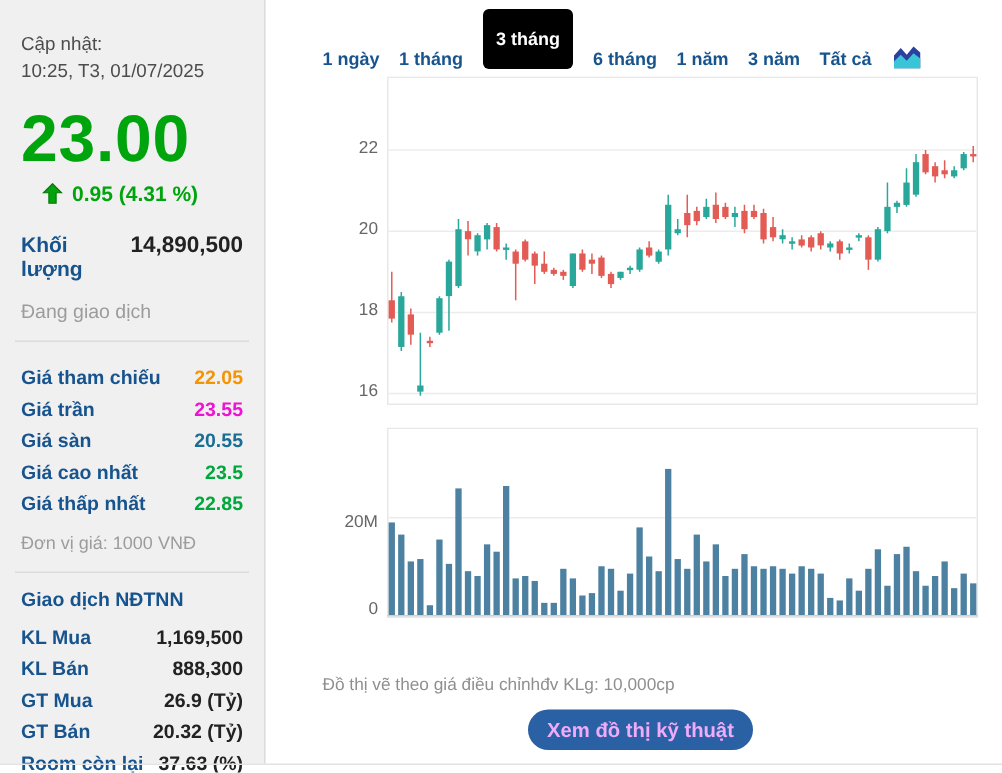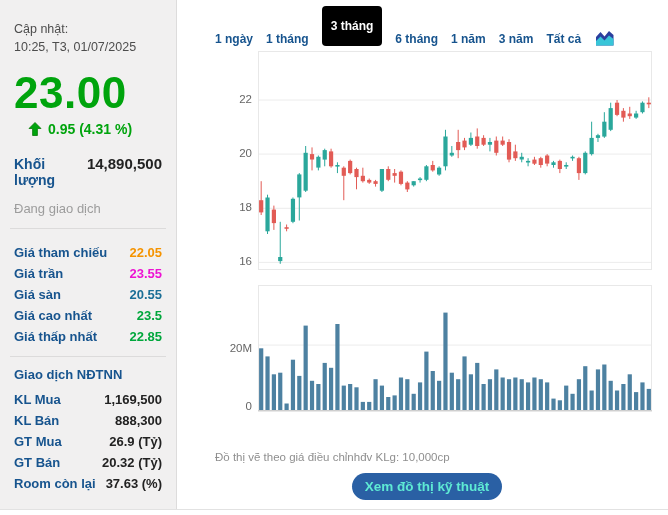--- a/index.html
+++ b/index.html
@@ -34,21 +34,21 @@
   .ylab{position:absolute;width:42px;text-align:right;font-size:11.5px;color:#666;}
   .chart-box{position:absolute;left:53px;width:394px;}
   #price-svg{top:51px;height:219px;}
   #vol-svg{top:285px;height:127px;}
   .xticks{position:absolute;left:53px;top:416px;width:394px;height:14px;}
   .xticks span{position:absolute;transform:translateX(-50%);font-size:11.5px;color:#666;white-space:nowrap;}
 
   .footnotes{position:absolute;left:10px;top:451px;width:440px;display:flex;}
   .footnotes span{font-size:11.5px;color:#8f8f8f;}
   .tech-btn{position:absolute;left:147px;top:473px;width:150px;height:27px;border:none;
-            background:#2a60a4;color:#5eead4;font-size:13.5px;font-weight:700;border-radius:14px;
+            background:#2a60a4;color:#f0abfc;font-size:13.5px;font-weight:700;border-radius:14px;
             font-family:inherit;cursor:pointer;}
   .bottom-line{position:absolute;left:0;top:509px;width:668px;border-top:1px solid #e2e2e2;}
 </style>
 </head>
 <body>
 
 <div class="screen">
 
   <div class="left">
     <div class="update">
@@ -92,20 +92,21 @@
       <div class="prow">
         <span class="lab">Giá cao nhất</span>
         <span class="val" style="color: rgb(0, 167, 60);">23.5</span>
       </div>
       <div class="prow">
         <span class="lab">Giá thấp nhất</span>
         <span class="val" style="color: rgb(0, 167, 60);">22.85</span>
       </div>
     </div>
 
+    <div class="unit-note">Đơn vị giá: 1000 VNĐ</div>
 
     <div class="divider"></div>
 
     <div class="sec-title">Giao dịch NĐTNN</div>
 
     <div>
       <div class="prow">
         <span class="lab">KL Mua</span>
         <span class="val">1,169,500</span>
       </div>

